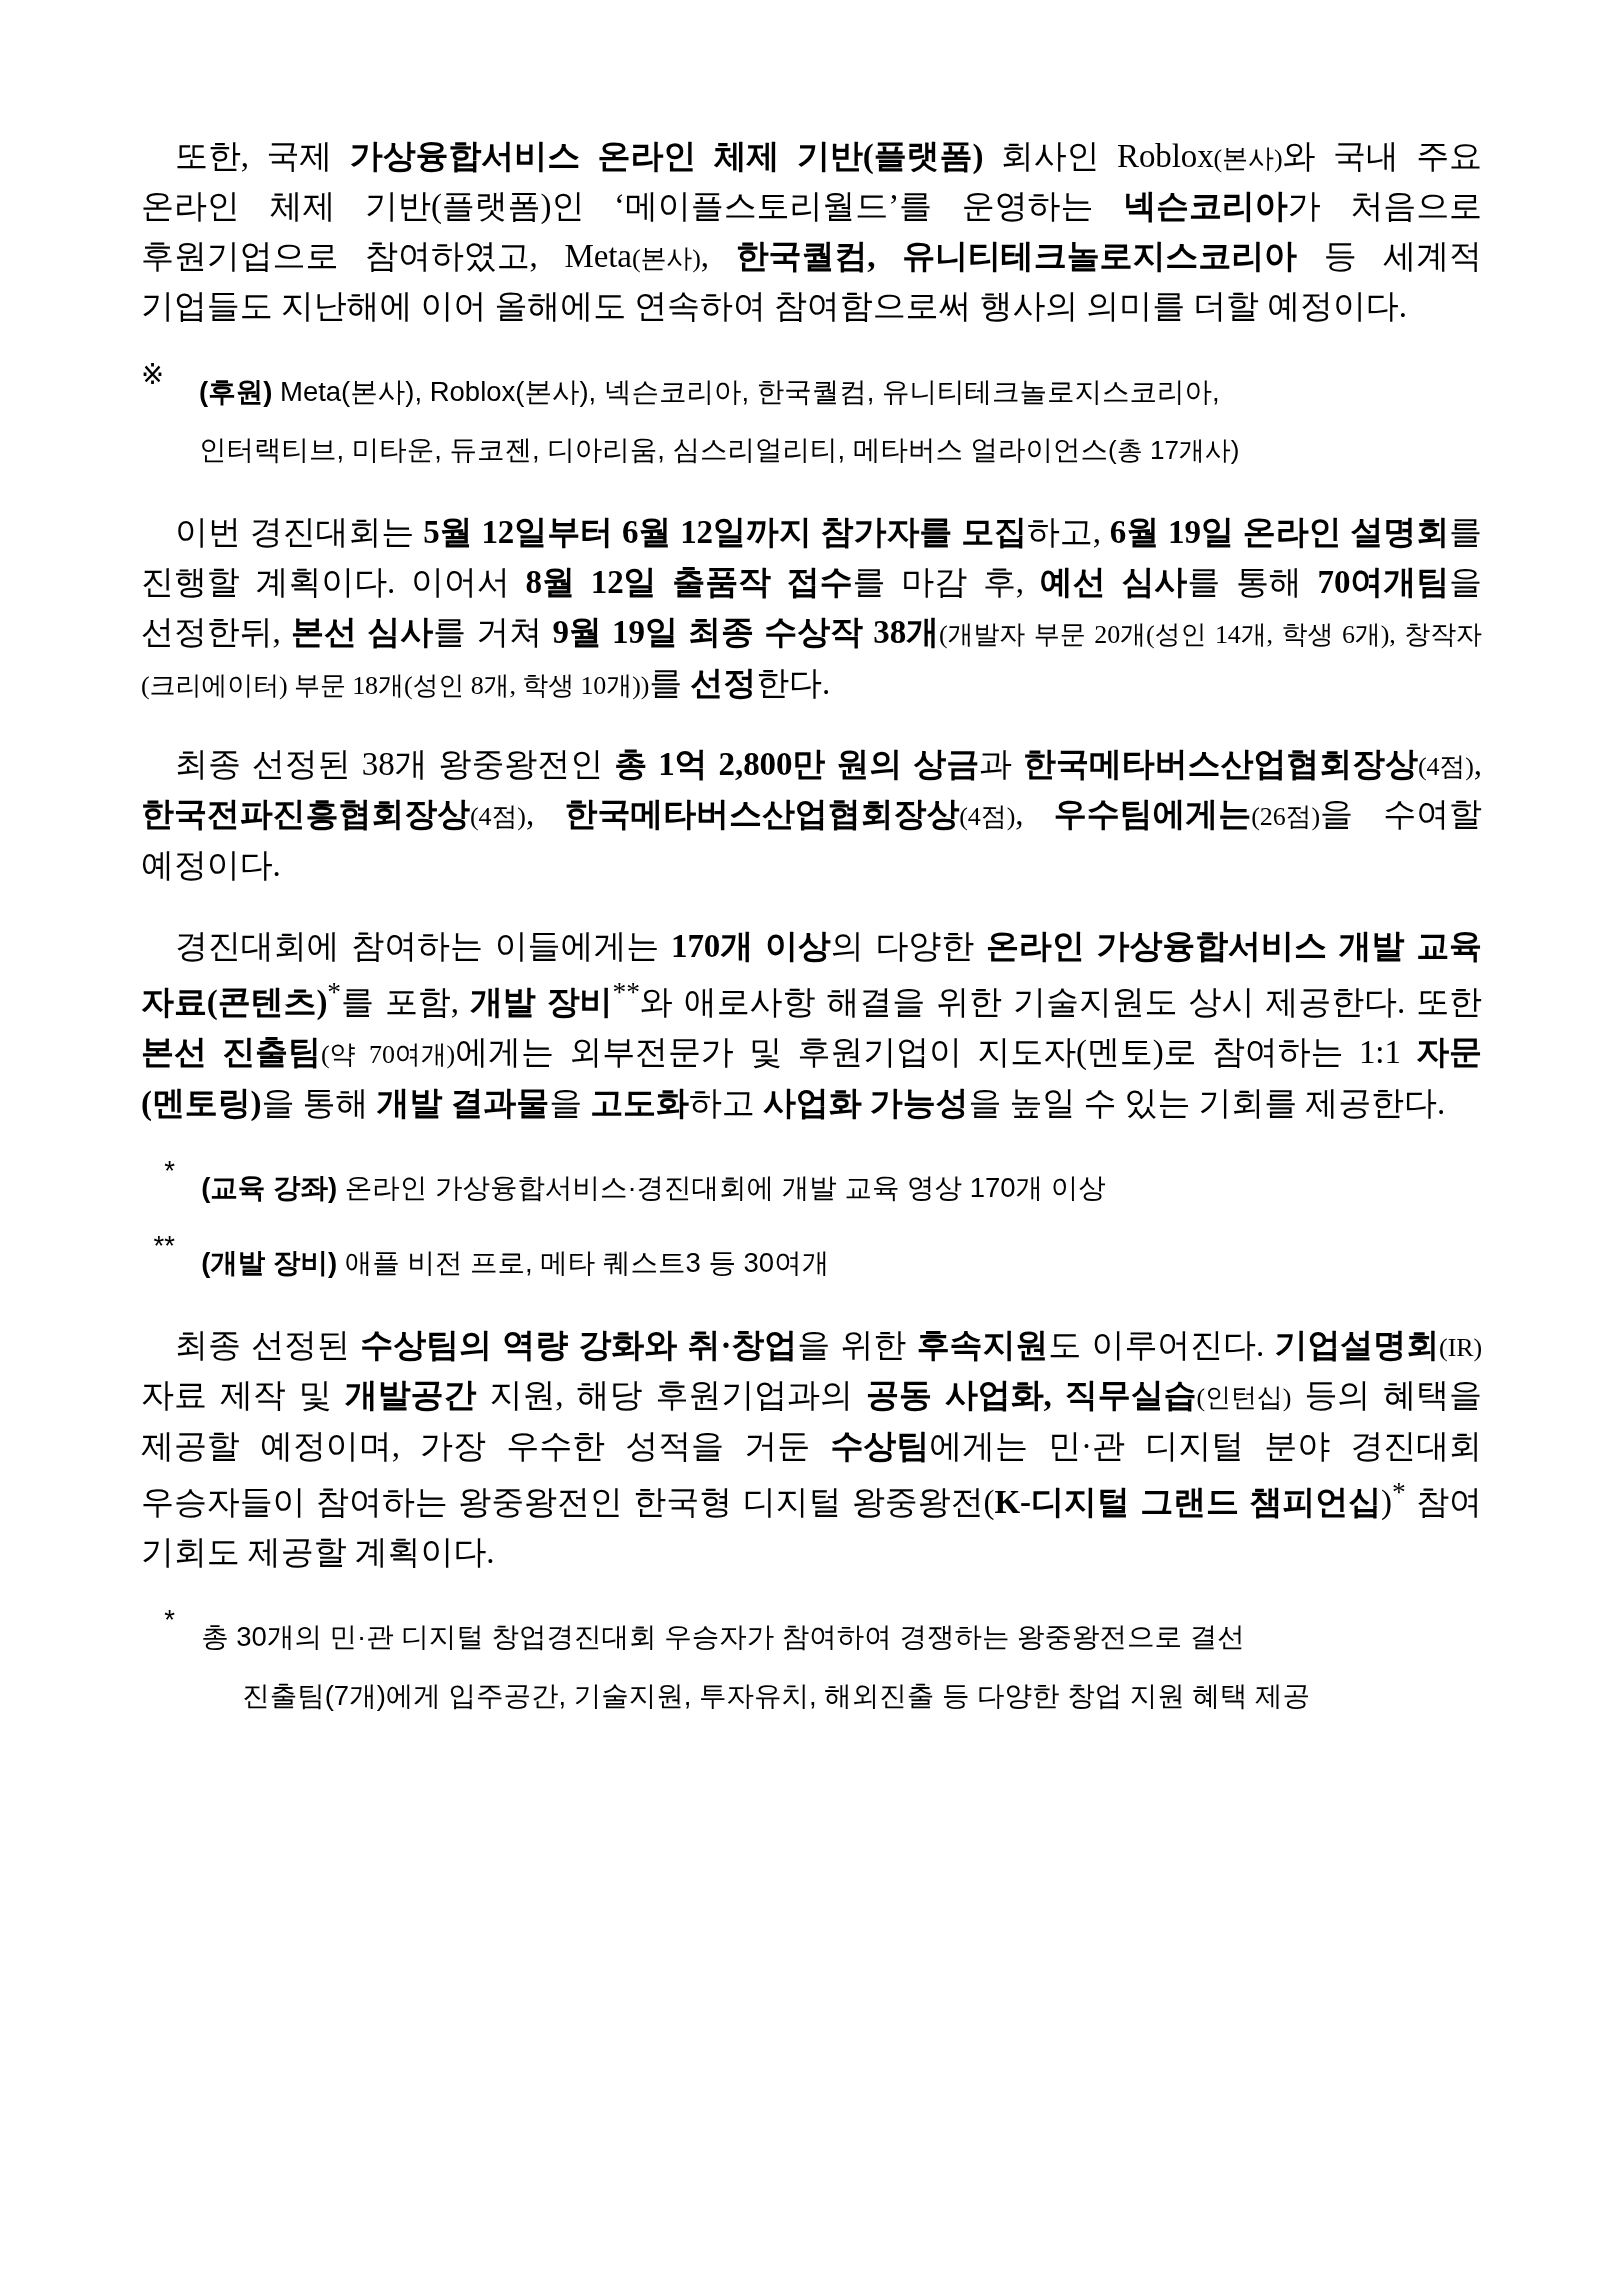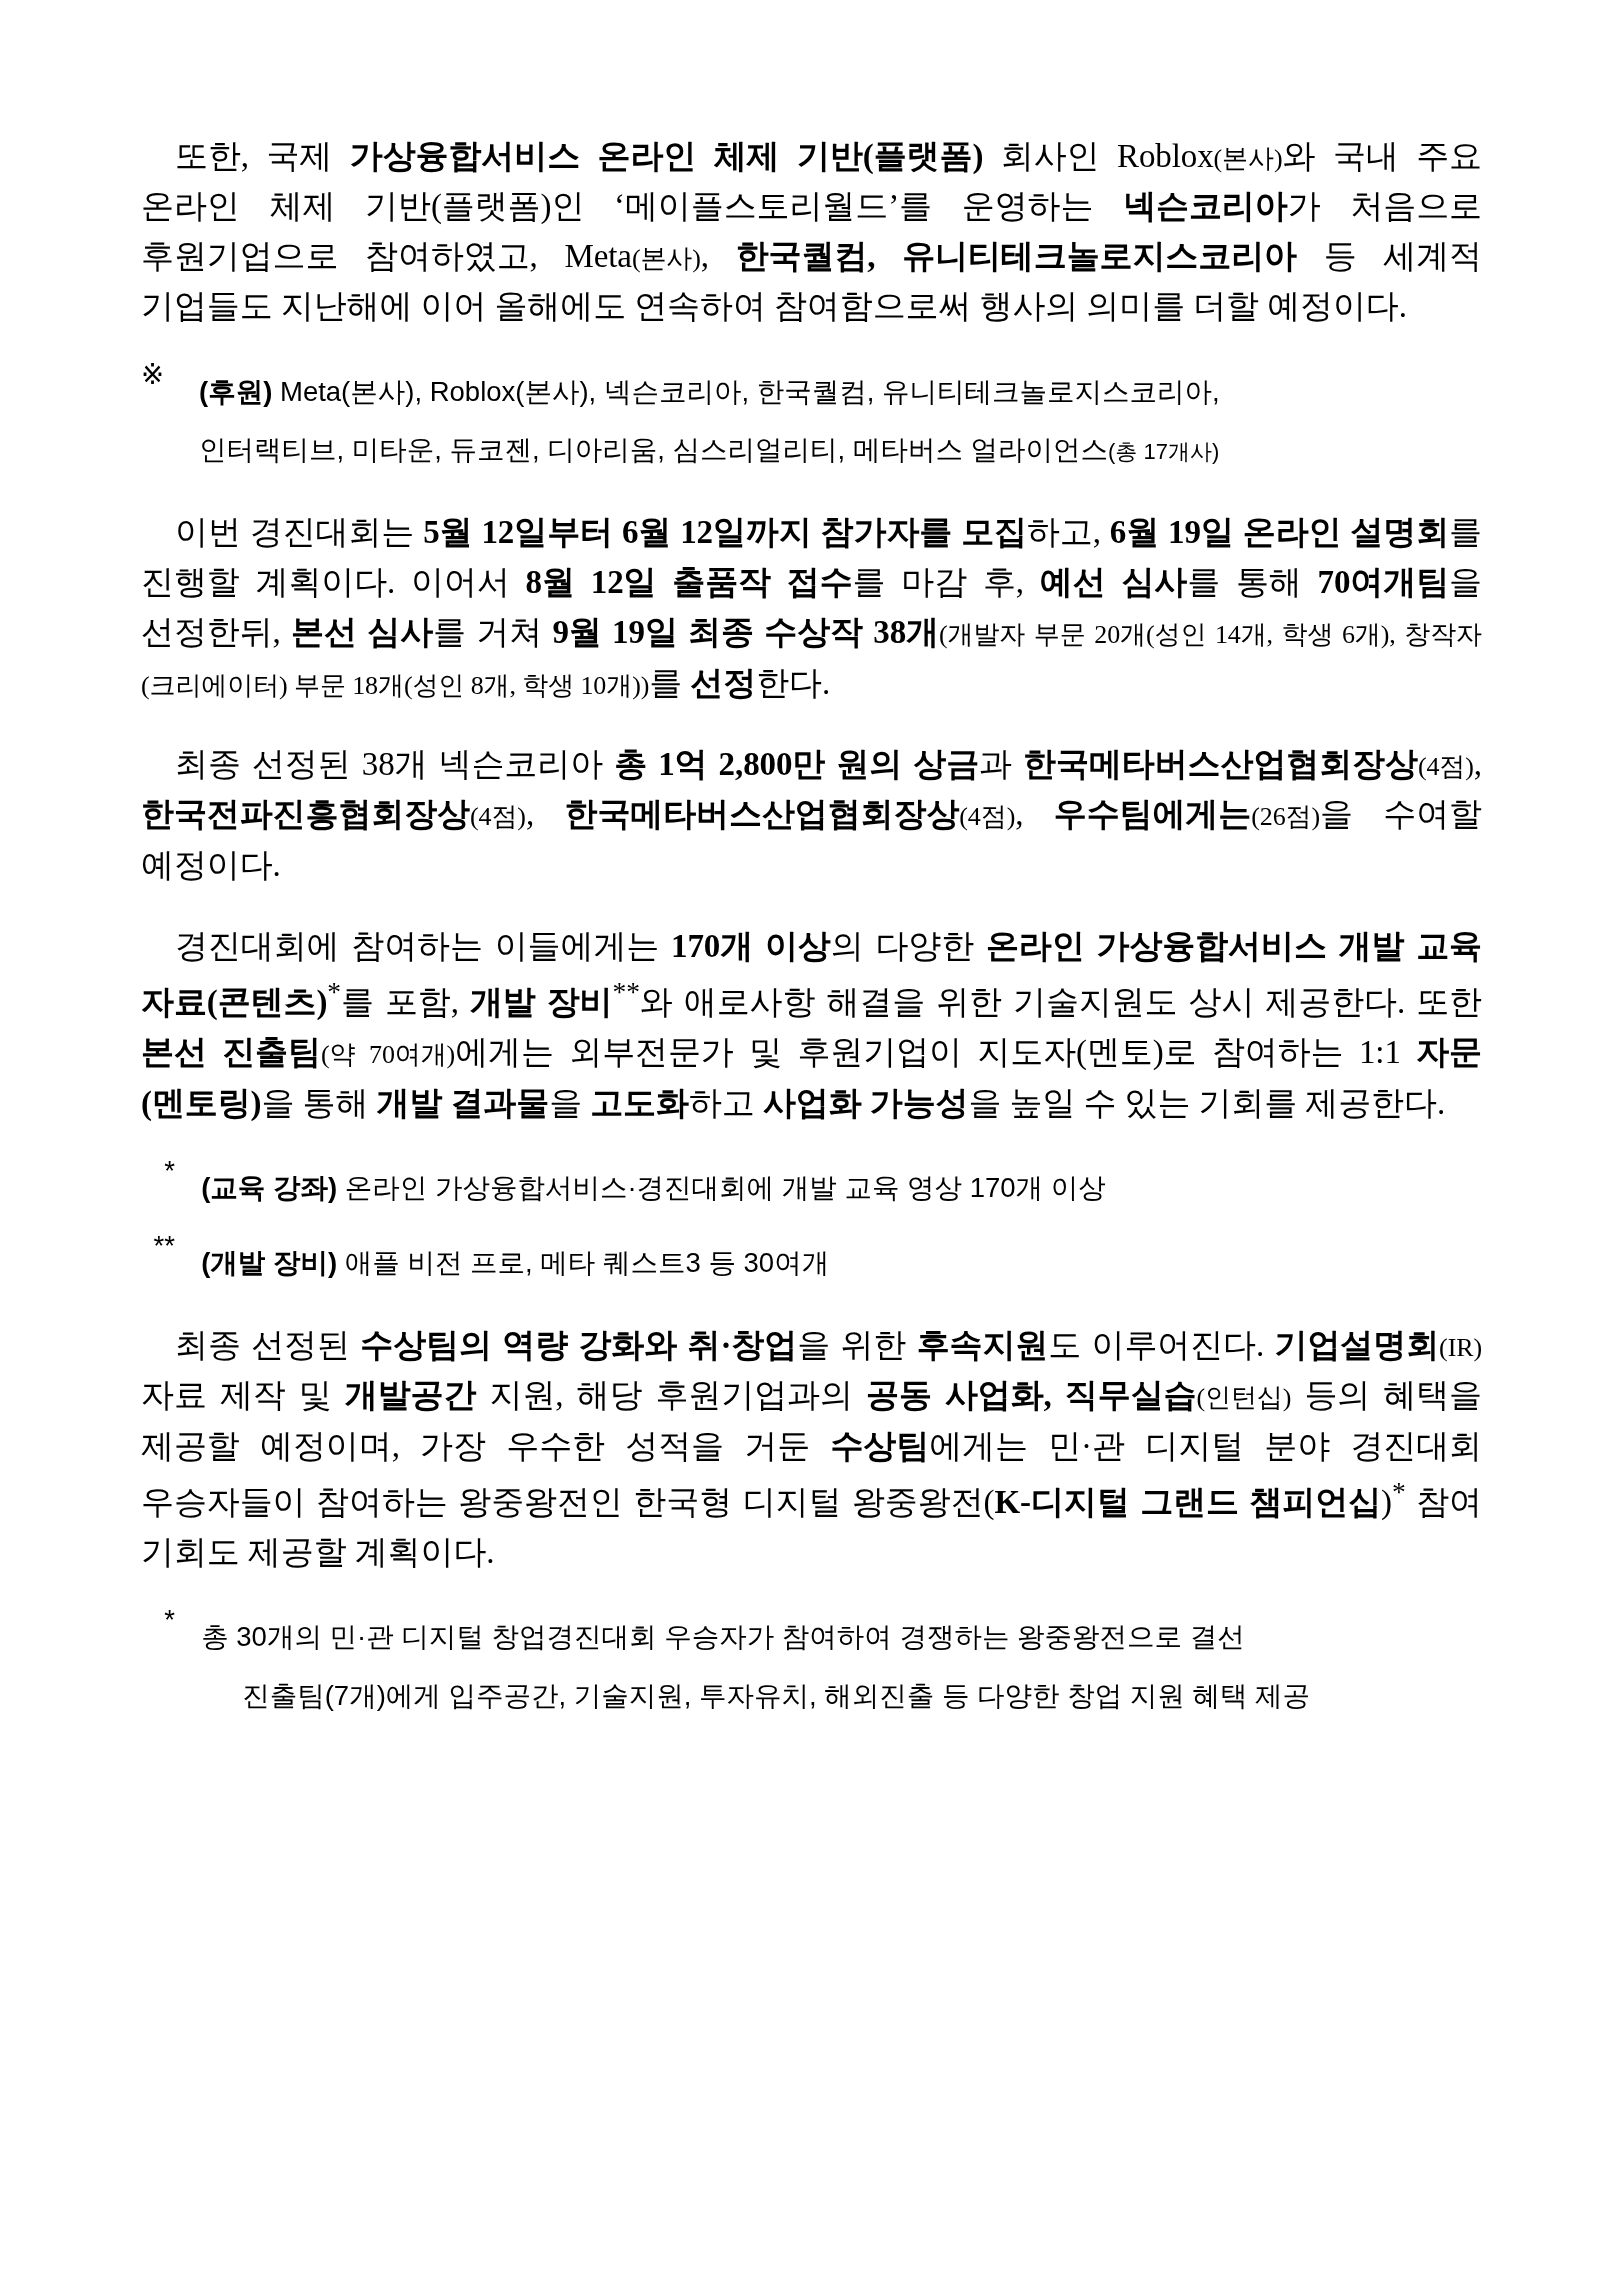--- a/index.html
+++ b/index.html
@@ -74,21 +74,21 @@
   }
   .note-mark.star {
     width: 34px;
     text-align: right;
     padding-right: 9.2px;
   }
   .note-body {
     flex: 1 1 auto;
   }
   .note-sm {
-    font-size: 22px;
+    font-size: 26px;
   }
   .note-indent2 {
     padding-left: 41px;
   }
 </style>
 </head>
 <body>
 
 <div class="page">
 
@@ -113,21 +113,21 @@
 
   <div class="gap"></div>
 
   <p class="para indent">
     <span>이번 경진대회는 </span><b>5월 12일부터 6월 12일까지 참가자를 모집</b><span>하고, </span><b>6월 19일 온라인 설명회</b><span>를 진행할 계획이다. 이어서 </span><b>8월 12일 출품작 접수</b><span>를 마감 후, </span><b>예선 심사</b><span>를 통해 </span><b>70여개팀</b><span>을 선정한뒤, </span><b>본선 심사</b><span>를 거쳐 </span><b>9월 19일 최종 수상작 38개</b><span class="sm">(개발자 부문 20개(성인 14개, 학생 6개), 창작자(크리에이터) 부문 18개(성인 8개, 학생 10개))</span><span>를 </span><b>선정</b><span>한다.</span>
   </p>
 
   <div class="gap"></div>
 
   <p class="para indent">
-    <span>최종 선정된 38개 넥슨코리아 </span><b>총 1억 2,800만 원의 상금</b><span>과 </span><b>한국메타버스산업협회장상</b><span class="sm">(4점)</span><span>, </span><b>한국전파진흥협회장상</b><span class="sm">(4점)</span><span>, </span><b>한국메타버스산업협회장상</b><span class="sm">(4점)</span><span>, </span><b>우수팀에게는</b><span class="sm">(26점)</span><span>을 수여할 예정이다.</span>
+    <span>최종 선정된 38개 왕중왕전인 </span><b>총 1억 2,800만 원의 상금</b><span>과 </span><b>한국메타버스산업협회장상</b><span class="sm">(4점)</span><span>, </span><b>한국전파진흥협회장상</b><span class="sm">(4점)</span><span>, </span><b>한국메타버스산업협회장상</b><span class="sm">(4점)</span><span>, </span><b>우수팀에게는</b><span class="sm">(26점)</span><span>을 수여할 예정이다.</span>
   </p>
 
   <div class="gap"></div>
 
   <p class="para indent">
     <span>경진대회에 참여하는 이들에게는 </span><b>170개 이상</b><span>의 다양한 </span><b>온라인 가상융합서비스 개발 교육 자료(콘텐츠)</b><sup>*</sup><span>를 포함, </span><b>개발 장비</b><sup>**</sup><span>와 애로사항 해결을 위한 기술지원도 상시 제공한다. 또한 </span><b>본선 진출팀</b><span class="sm">(약 70여개)</span><span>에게는 외부전문가 및 후원기업이 지도자(멘토)로 참여하는 1:1 </span><b>자문(멘토링)</b><span>을 통해 </span><b>개발 결과물</b><span>을 </span><b>고도화</b><span>하고 </span><b>사업화 가능성</b><span>을 높일 수 있는 기회를 제공한다.</span>
   </p>
 
   <div class="gap-sm"></div>
 

